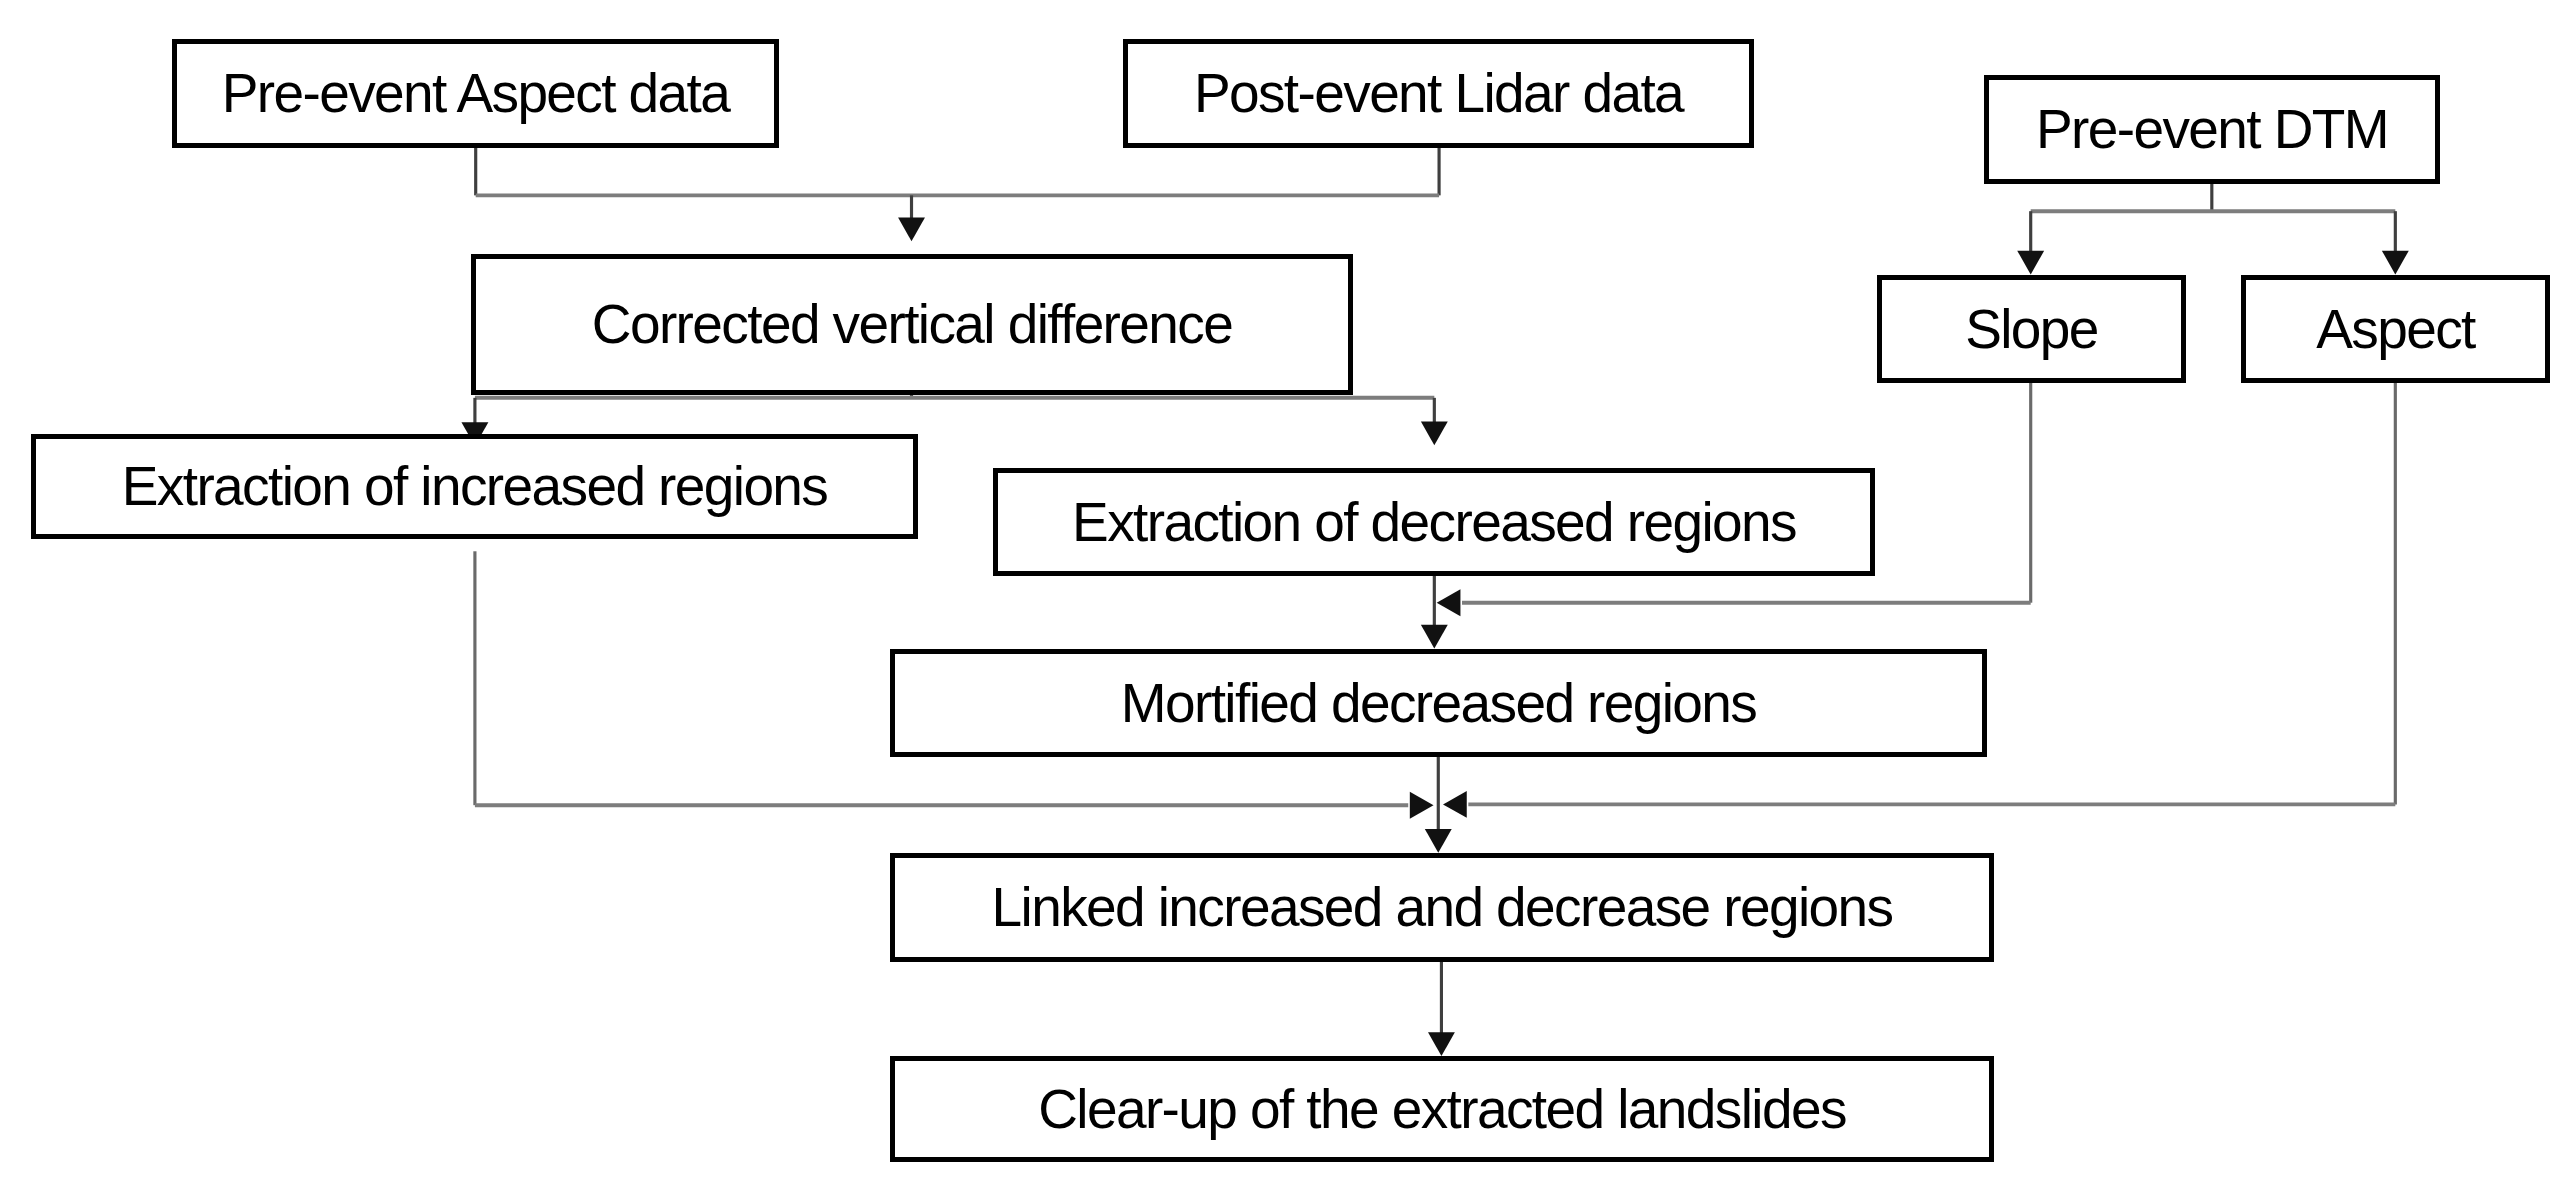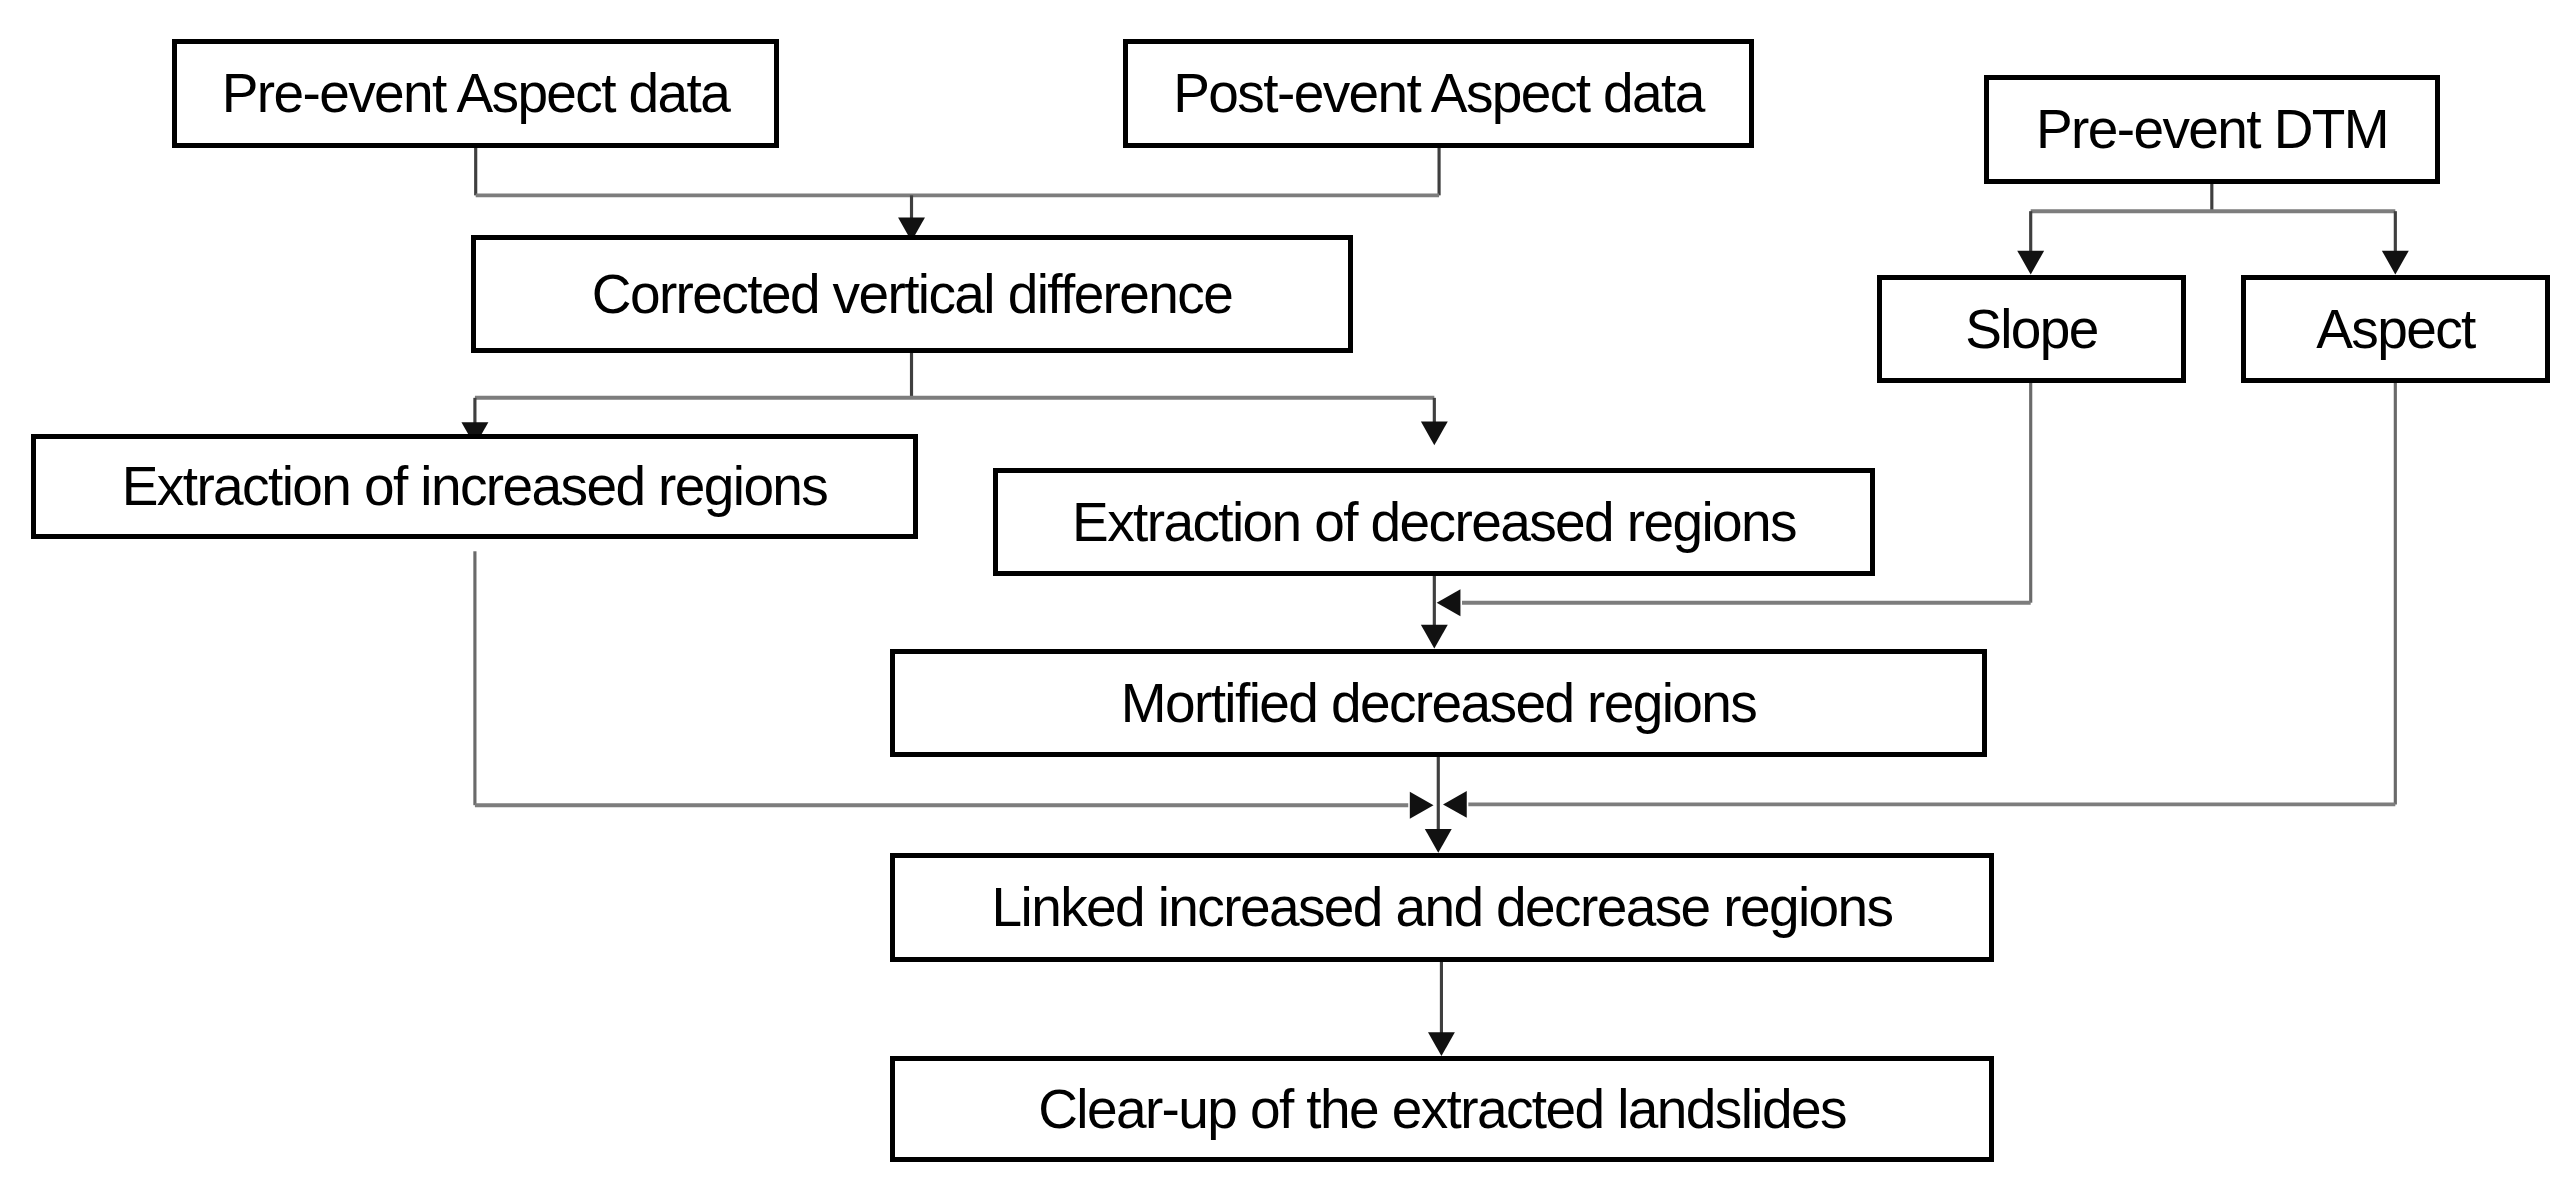--- a/index.html
+++ b/index.html
@@ -71,23 +71,23 @@
       <polygon points="1796,533 1830,533 1813,563" fill="#111111"></polygon>
       <polygon points="1796,790 1830,790 1813,820" fill="#111111"></polygon>
       <polygon points="1816,762 1846,745 1846,779" fill="#111111"></polygon>
       <polygon points="1801,1048 1835,1048 1818,1078" fill="#111111"></polygon>
       <polygon points="1812,1018 1782,1001 1782,1035" fill="#111111"></polygon>
       <polygon points="1824,1017 1854,1000 1854,1034" fill="#111111"></polygon>
       <polygon points="1805,1305 1839,1305 1822,1335" fill="#111111"></polygon>
     </svg>
   <div id="nodes-layer">
       <div class="node" style="left: 172px; top: 39px; width: 607px; height: 109px;">Pre-event Aspect data</div>
-      <div class="node" style="left: 1123px; top: 39px; width: 631px; height: 109px;">Post-event Aspect data</div>
+      <div class="node" style="left: 1123px; top: 39px; width: 631px; height: 109px;">Post-event Lidar data</div>
       <div class="node" style="left: 1984px; top: 39px; width: 456px; height: 109px; margin-top: 36px;">Pre-event DTM</div>
-      <div class="node" style="left: 471px; top: 235px; width: 882px; height: 118px;">Corrected vertical difference</div>
+      <div class="node" style="left: 471px; top: 254px; width: 882px; height: 141px;">Corrected vertical difference</div>
       <div class="node" style="left: 1877px; top: 275px; width: 309px; height: 108px;">Slope</div>
       <div class="node" style="left: 2241px; top: 275px; width: 309px; height: 108px;">Aspect</div>
       <div class="node" style="left: 31px; top: 434px; width: 887px; height: 105px;">Extraction of increased regions</div>
       <div class="node" style="left: 993px; top: 468px; width: 882px; height: 108px;">Extraction of decreased regions</div>
       <div class="node" style="left: 890px; top: 649px; width: 1097px; height: 108px;">Mortified decreased regions</div>
       <div class="node" style="left: 890px; top: 853px; width: 1104px; height: 109px;">Linked increased and decrease regions</div>
       <div class="node" style="left: 890px; top: 1056px; width: 1104px; height: 106px;">Clear-up of the extracted landslides</div>
     </div>
 </div>
 

